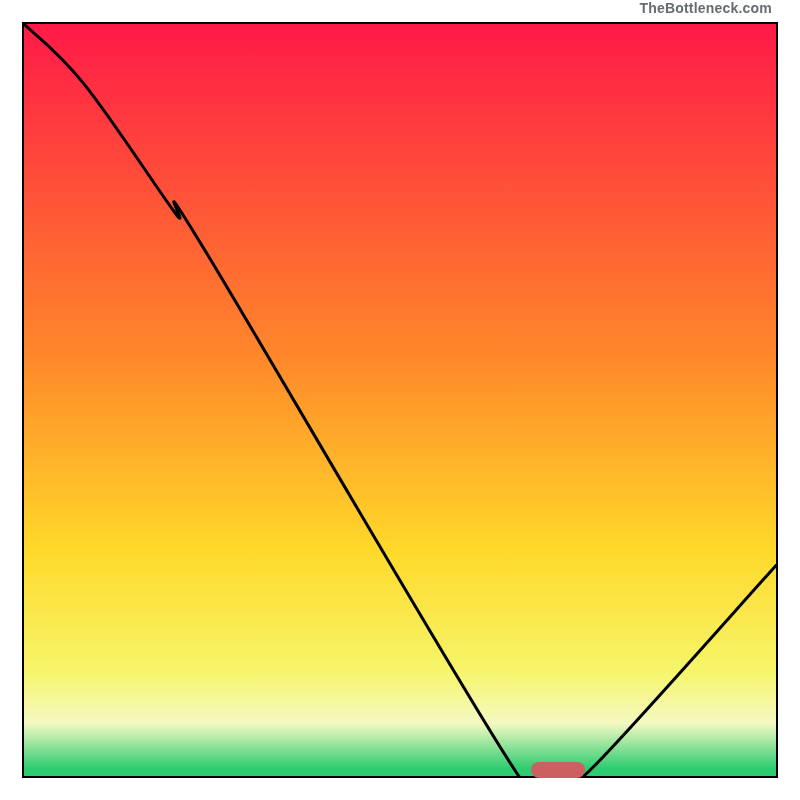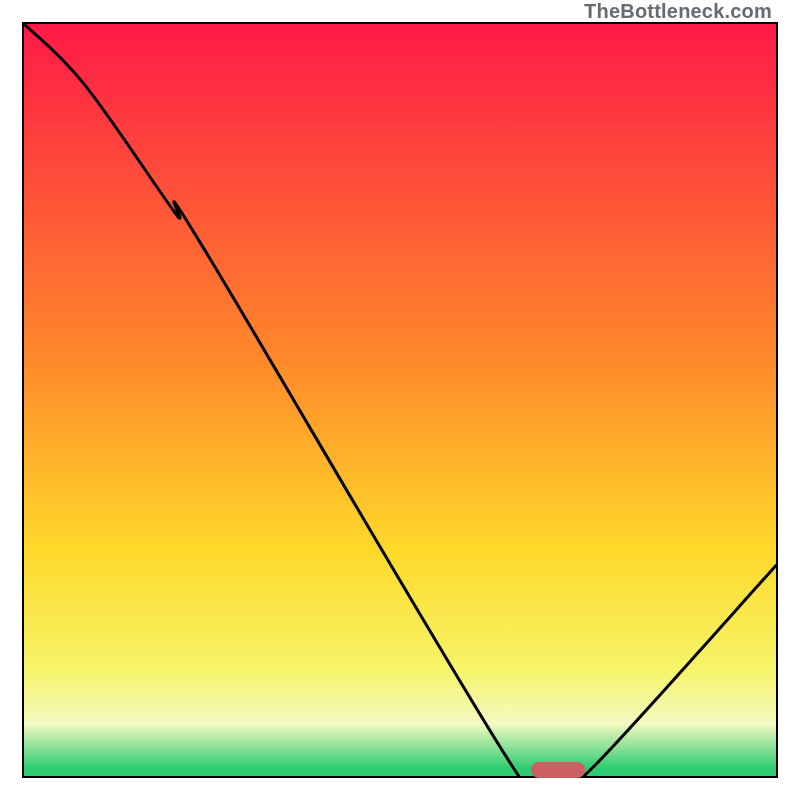--- a/index.html
+++ b/index.html
@@ -20,21 +20,21 @@
     box-sizing: border-box;
   }
   .gradient-bg {
     position: absolute;
     inset: 0;
   }
   .watermark {
     position: absolute;
     top: 0px;
     right: 28px;
-    font-size: 20px;
+    font-size: 14px;
     font-weight: 600;
     color: #666b6f;
     letter-spacing: 0.2px;
   }
   .curve {
     position: absolute;
     inset: 0;
   }
   .marker {
     position: absolute;

